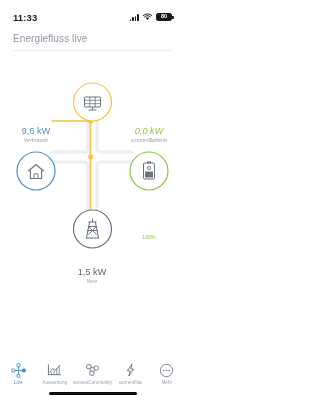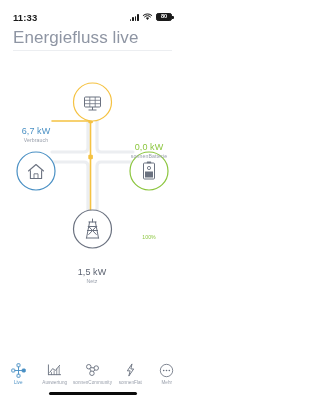--- a/index.html
+++ b/index.html
@@ -96,21 +96,21 @@
     position: absolute;
     top: 26px; left: 0;
     width: 185px;
     height: 24px;
     padding: 0 13px;
     box-sizing: border-box;
     display: flex;
     align-items: center;
   }
   .header-title {
-    font-size: 17px;
+    font-size: 10px;
     color: #8e95a3;
     font-weight: normal;
     letter-spacing: 0.1px;
   }
   .header-rule {
     position: absolute;
     top: 50px; left: 13px;
     width: 159px;
     height: 1px;
     background: #eceef1;
@@ -146,21 +146,21 @@
   }
   .node-pct {
     font-size: 5.2px;
     letter-spacing: 0.1px;
     white-space: nowrap;
   }
 
   
   #pv-label    { top: 6px;   left: 52px;  width: 80px; }
   #house-label { top: 74px;  left: 0px;   width: 72px; }
-  #batt-label  { top: 90px;  left: 113px; width: 72px; }
+  #batt-label  { top: 74px;  left: 113px; width: 72px; font-style: italic; }
   #batt-pct    { top: 183px; left: 113px; width: 72px; text-align: center; }
   #grid-label  { top: 183px; left: 52px;  width: 80px; margin-top: 32px; }
 
   
   .tabbar {
     position: absolute;
     bottom: 0; left: 0;
     width: 185px;
     height: 42px;
     background: #ffffff;
@@ -299,21 +299,21 @@
           <path d="M87.4 178.5 L97.6 178.5"></path>
           <path d="M88.7 174.5 L96.3 182.5"></path>
           <path d="M96.3 174.5 L88.7 182.5"></path>
           <path d="M86.5 186 L98.5 186" stroke-width="1.2"></path>
         </g>
       </g>
     </svg>
 
 
     <div class="node-label" id="house-label">
-      <div class="node-value" style="color:#4a90c4">6,7 kW</div>
+      <div class="node-value" style="color:#4a90c4">9,6 kW</div>
       <div class="node-sub">Verbrauch</div>
     </div>
 
     <div class="node-label" id="batt-label">
       <div class="node-value" style="color:#8cc63f">0,0 kW</div>
       <div class="node-sub">sonnenBatterie</div>
     </div>
     <div class="node-label" id="batt-pct">
       <div class="node-pct" style="color:#8cc63f">100%</div>
     </div>

